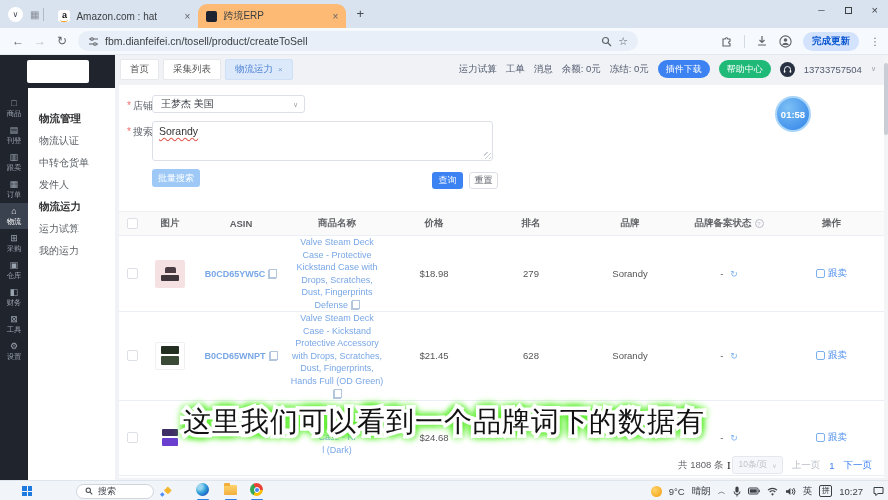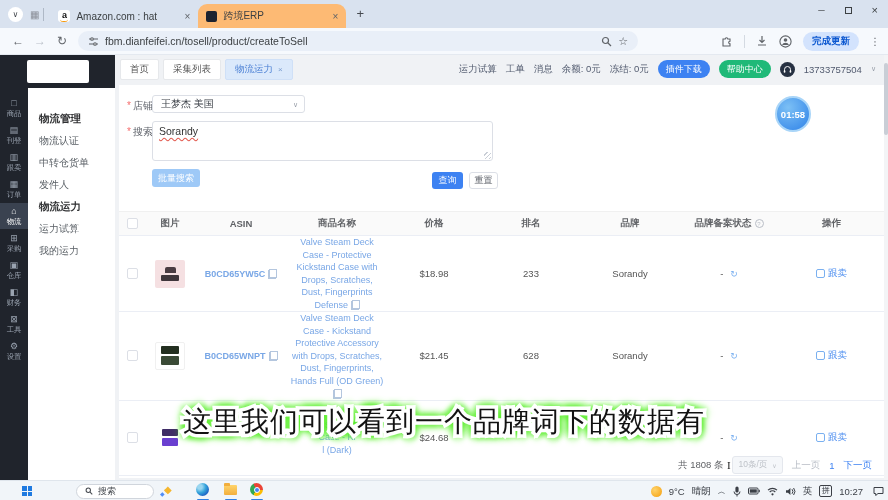--- a/index.html
+++ b/index.html
@@ -367,21 +367,21 @@
             <span class="pimg v1">
                 <i class="a"></i>
                 <i class="b"></i>
               </span>
             <span class="asin-cell">
                 <span>B0CD65YW5C</span>
                 <span class="copy-ic"></span>
               </span>
             <span class="name-cell"><span>Valve Steam Deck Case - Protective Kickstand Case with Drops, Scratches, Dust, Fingerprints Defense</span> <span class="copy-ic" style="display:inline-block;vertical-align:middle;"></span></span>
             <span>$18.98</span>
-            <span>233</span>
+            <span>279</span>
             <span>Sorandy</span>
             <span class="status-cell">
                 <span>-</span>
                 <span class="refresh-ic">↻</span>
               </span>
             <span class="action-cell">
                 <span class="op-ic"></span>
                 <span>跟卖</span>
               </span>
           </div>

